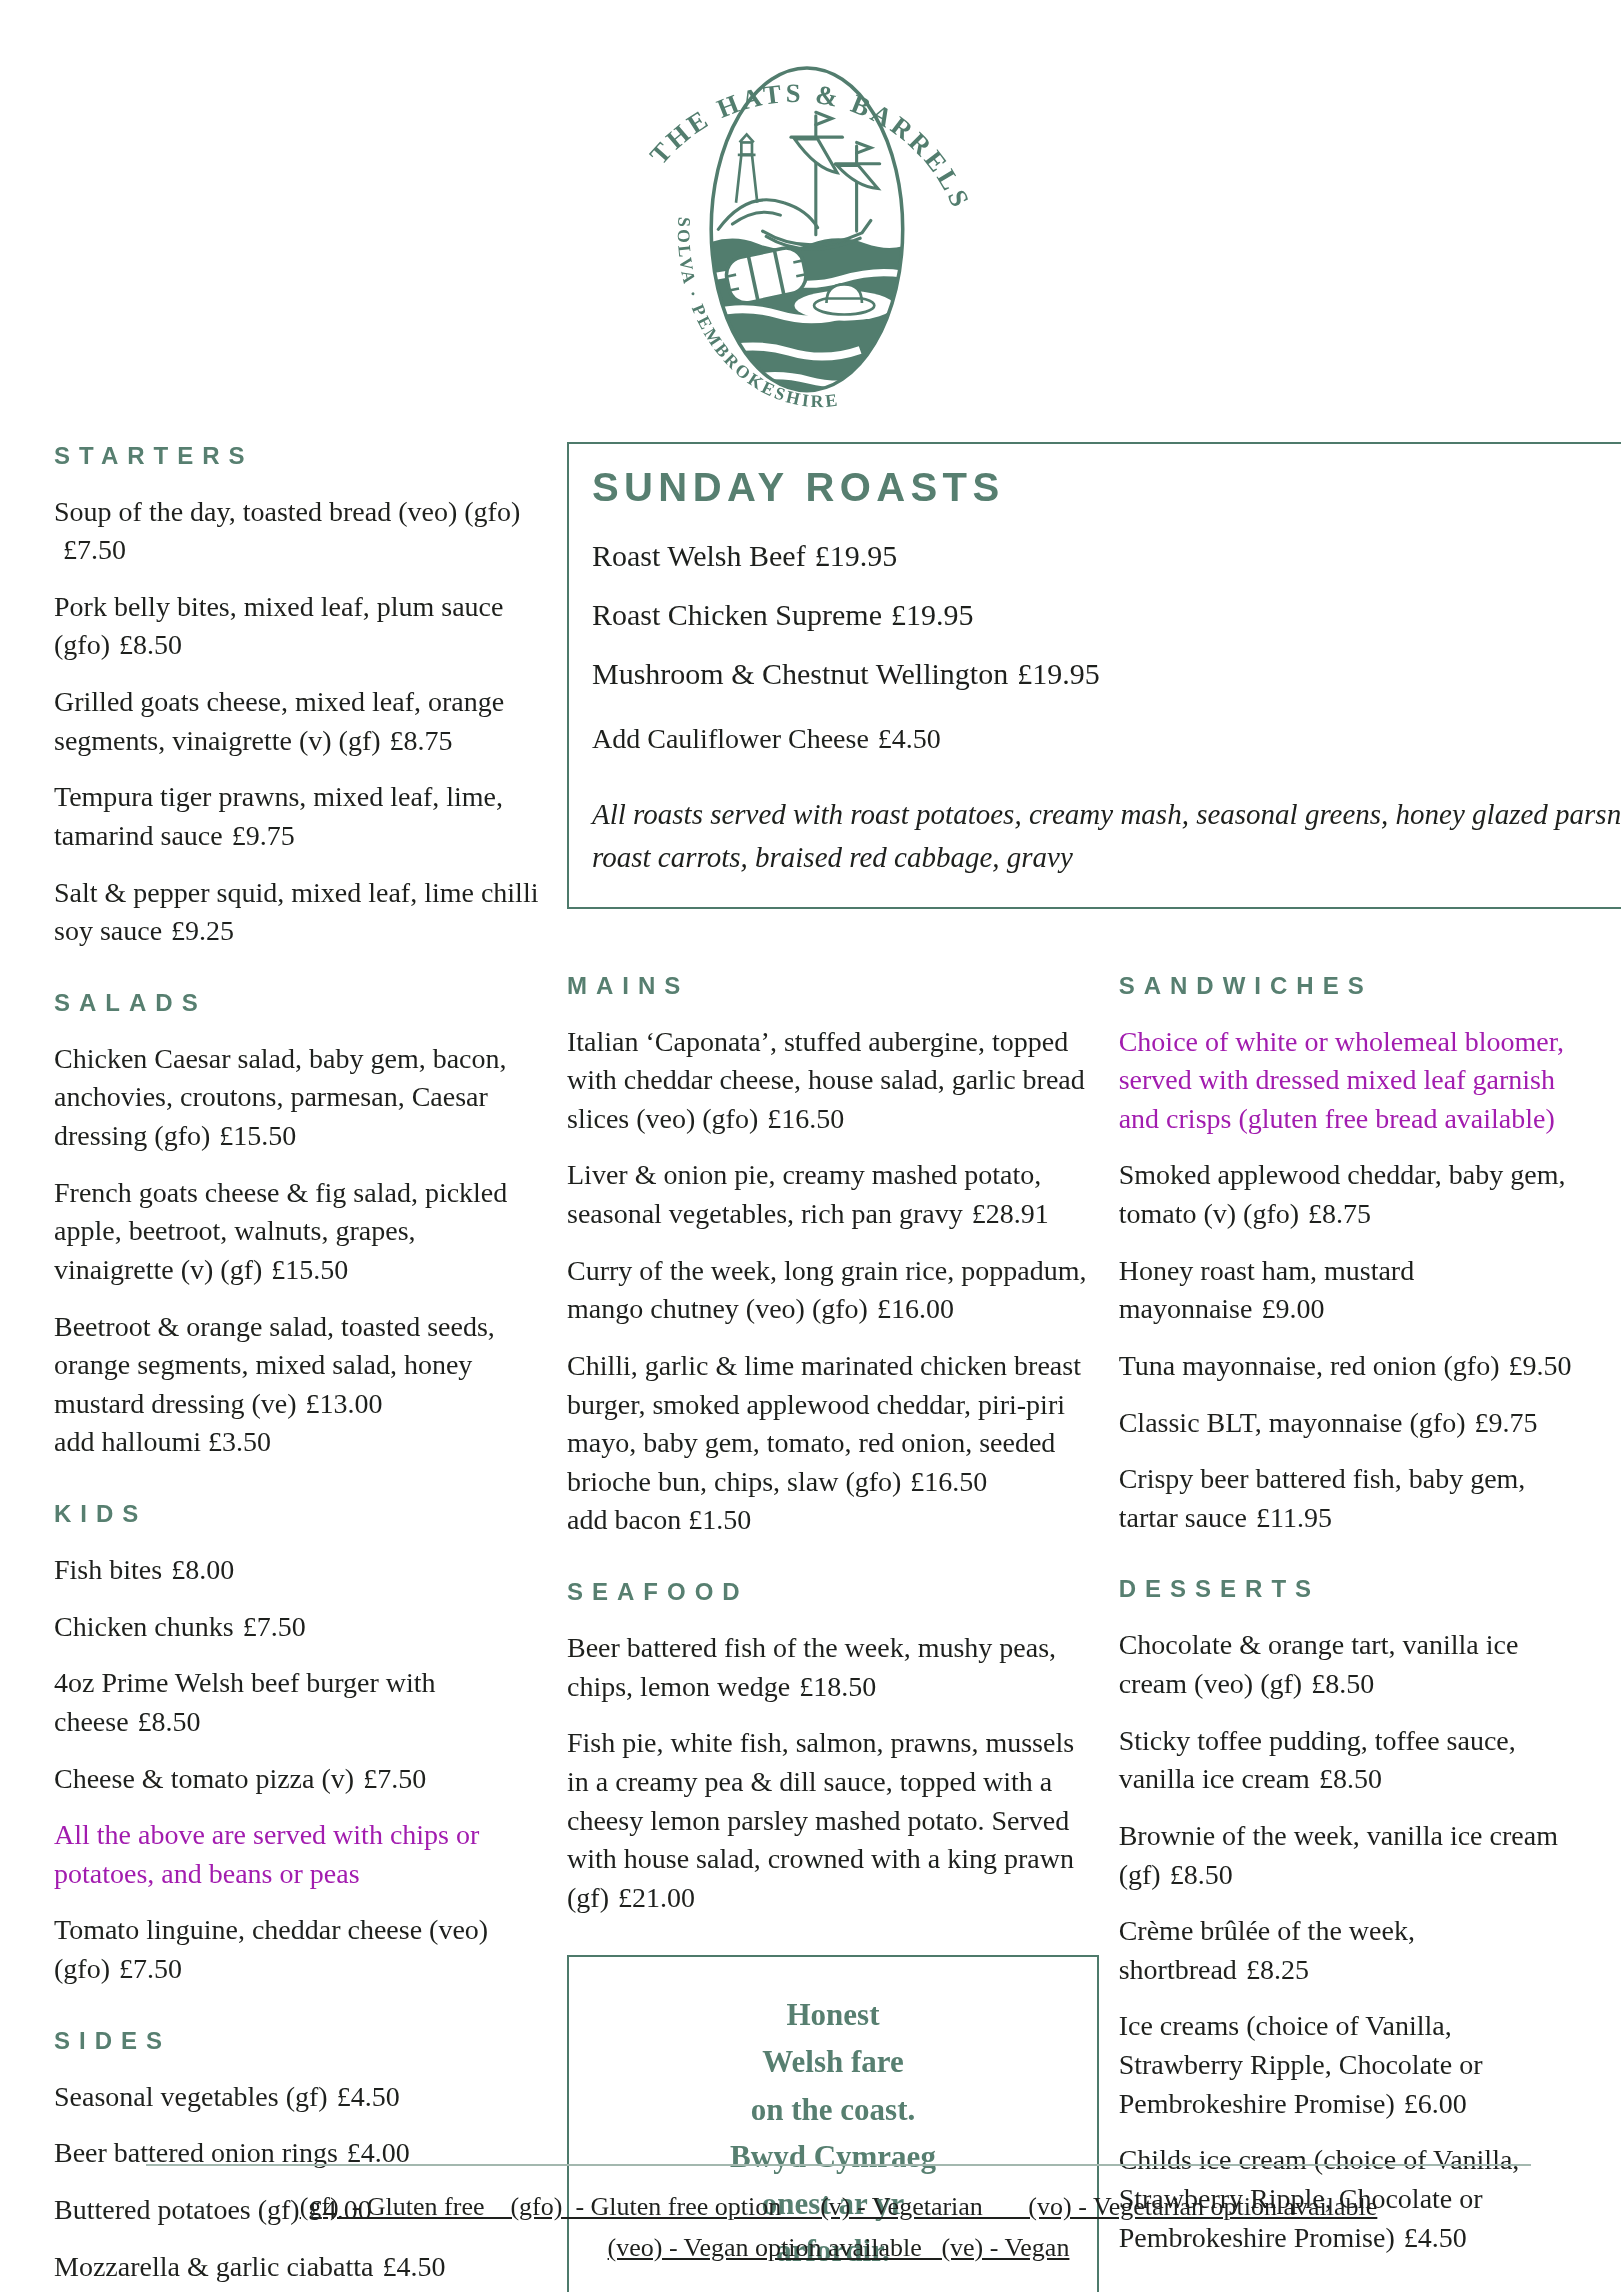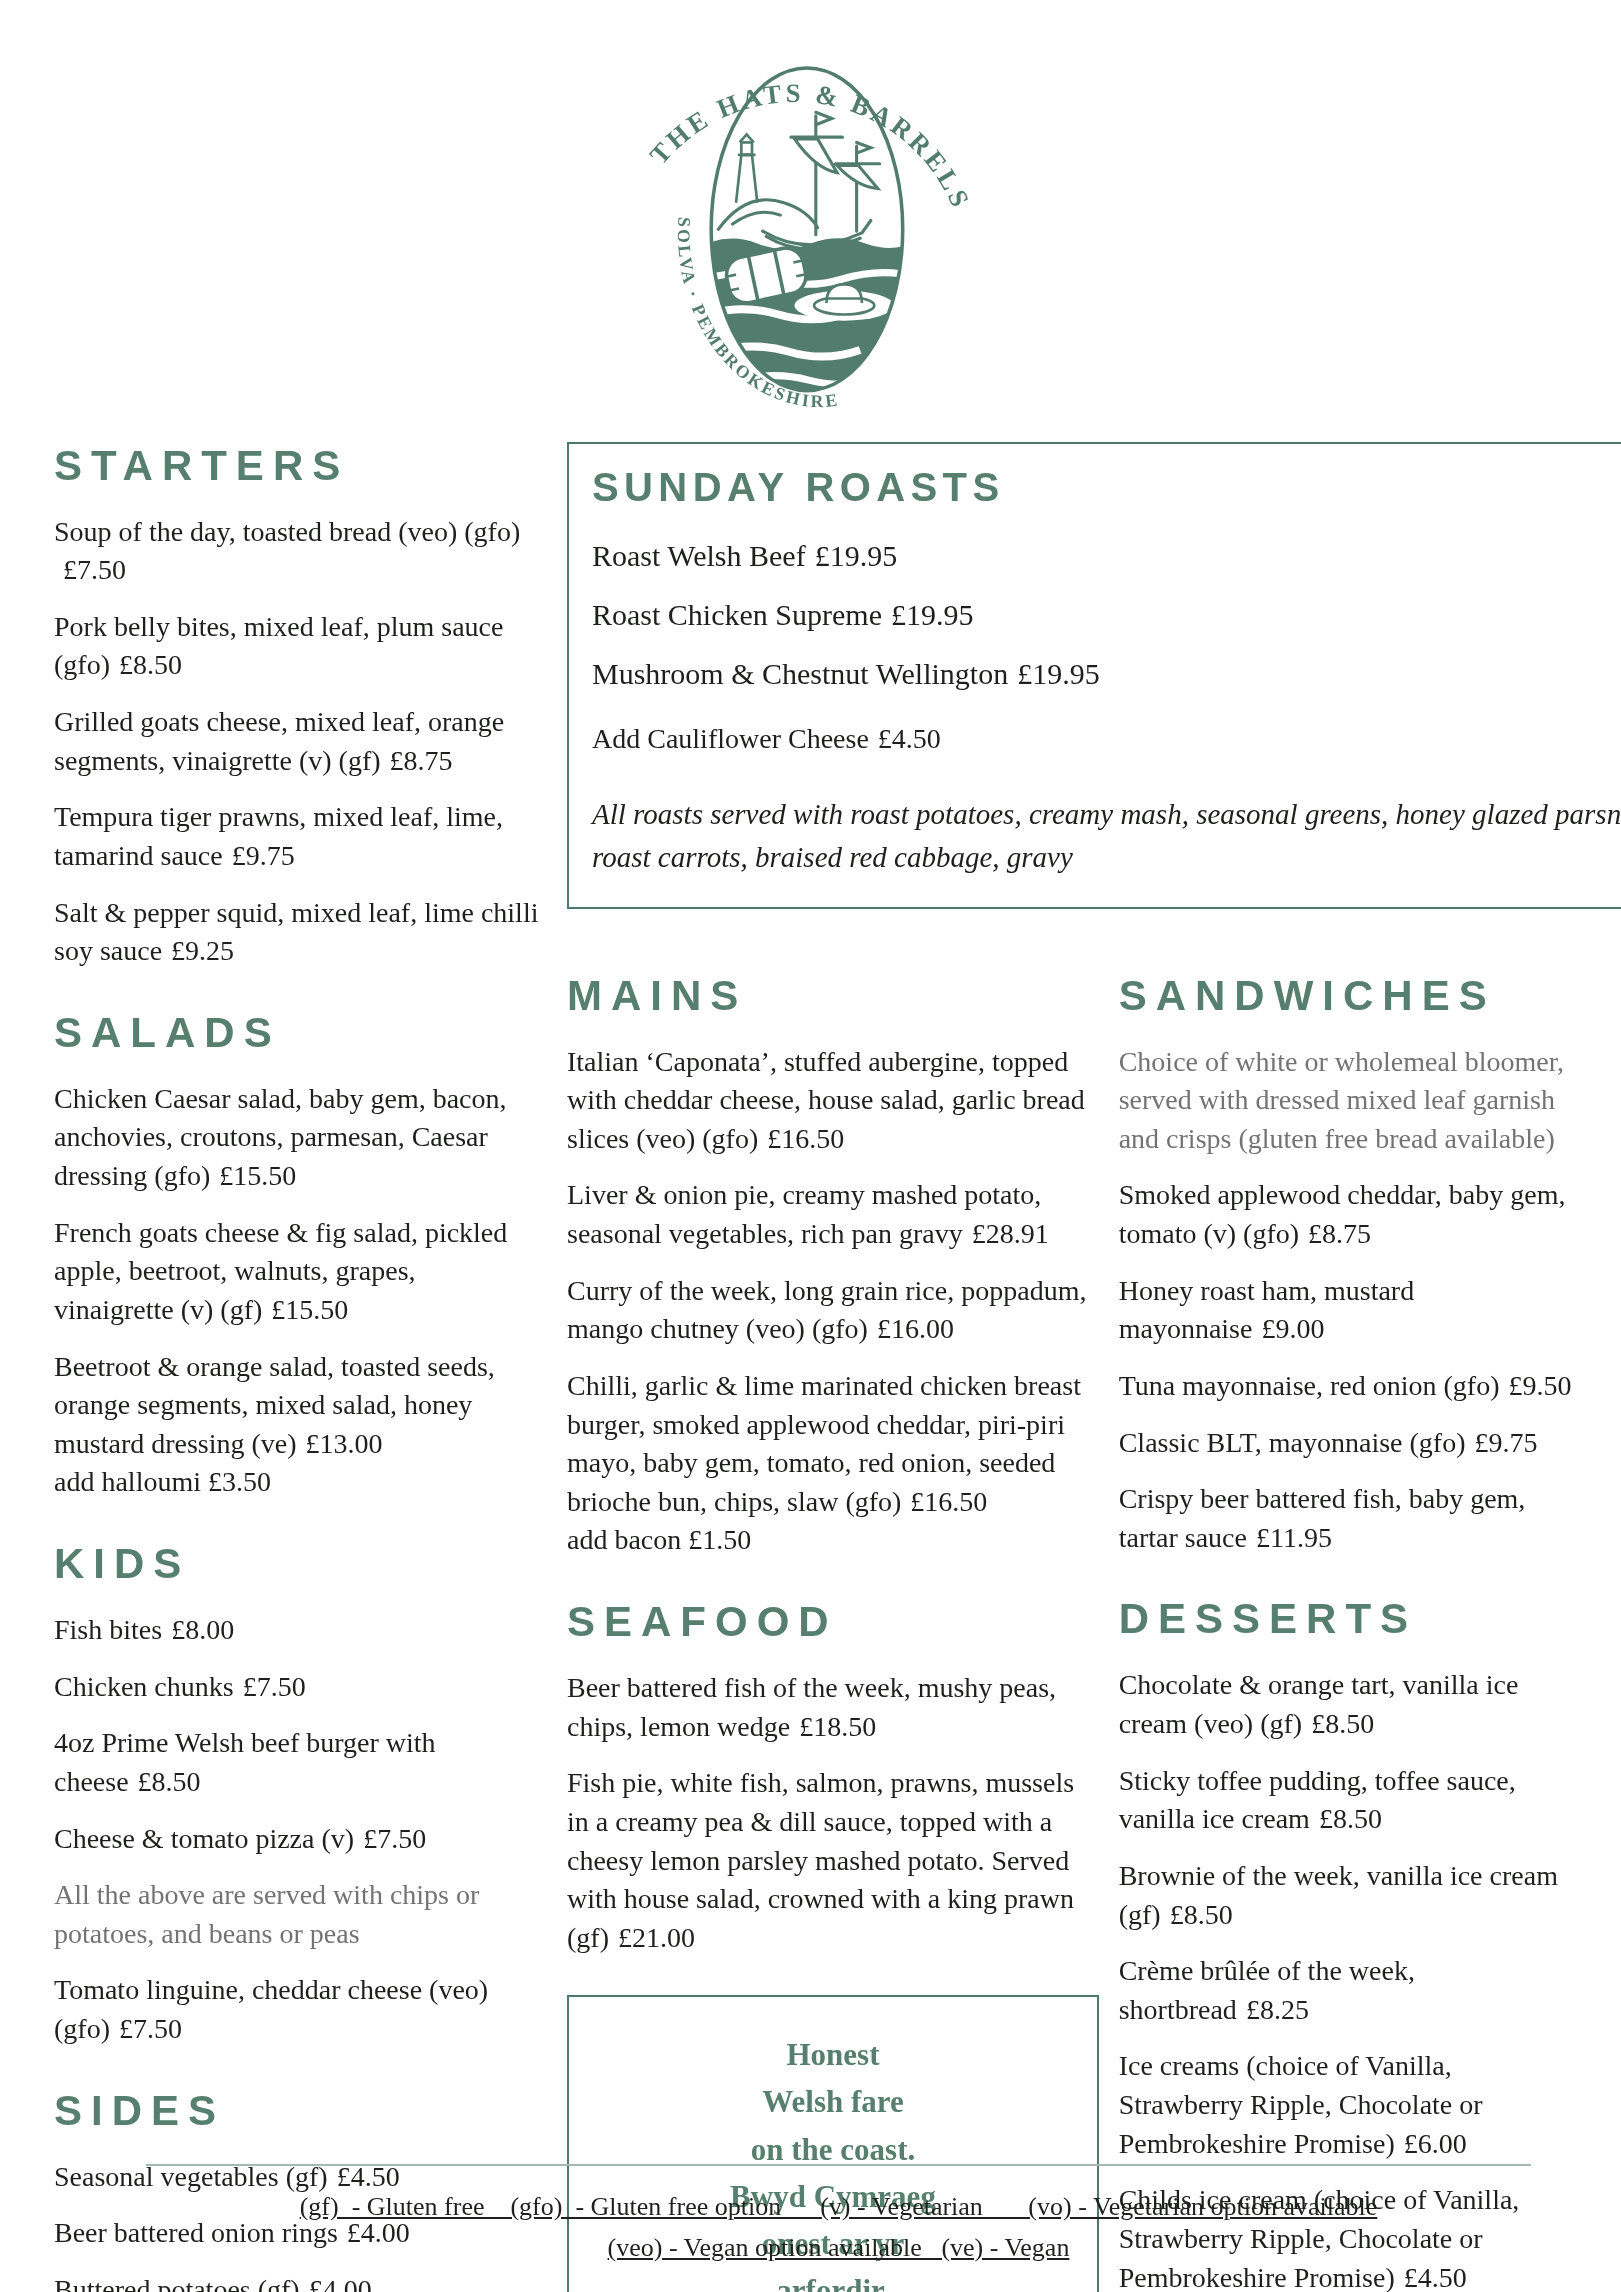--- a/index.html
+++ b/index.html
@@ -13,26 +13,26 @@
 
   
   .menu{display:flex;column-gap:25px;margin:30px 40px 0 54px;}
   .col-left{width:488px;flex:none;}
   .col-right-wrap{flex:1;min-width:0;}
   .two-col{display:flex;column-gap:19.7px;margin-top:63px;}
   .col-mid{width:532px;flex:none;}
   .col-right{flex:1;min-width:0;}
 
   .section{margin-bottom:38px;}
-  .sec-title{font-family:"Liberation Sans",sans-serif;font-weight:bold;font-size:42px;
+  .sec-title{font-family:"Liberation Sans",sans-serif;font-weight:bold;font-size:24px;
              letter-spacing:9px;color:#577f70;margin:0 0 23px 0;}
   .item{font-size:28px;line-height:1.38;margin:0 0 18px 0;}
   .price{padding-left:9px;white-space:nowrap;}
   .extra{display:block;}
-  .green-note{color:#737373;}
+  .green-note{color:#a21caf;}
 
   
   .roast-box{box-sizing:border-box;width:1137px;border:2.7px solid #4e7a6b;padding:21.5px 25px 27px 23px;}
   .roast-title{font-size:40px;letter-spacing:5.4px;margin-bottom:27px;}
   .roast-item{font-size:30px;line-height:1.25;margin:0 0 21.5px 0;}
   .roast-add{font-size:28px;margin:30px 0 0 0;}
   .roast-note{font-style:italic;font-size:29px;line-height:1.5;margin:38px 0 0 0;}
 
   
   .honest-box{box-sizing:border-box;border:2.7px solid #4e7a6b;margin-top:25px;padding:34px 18px 38px 18px;

